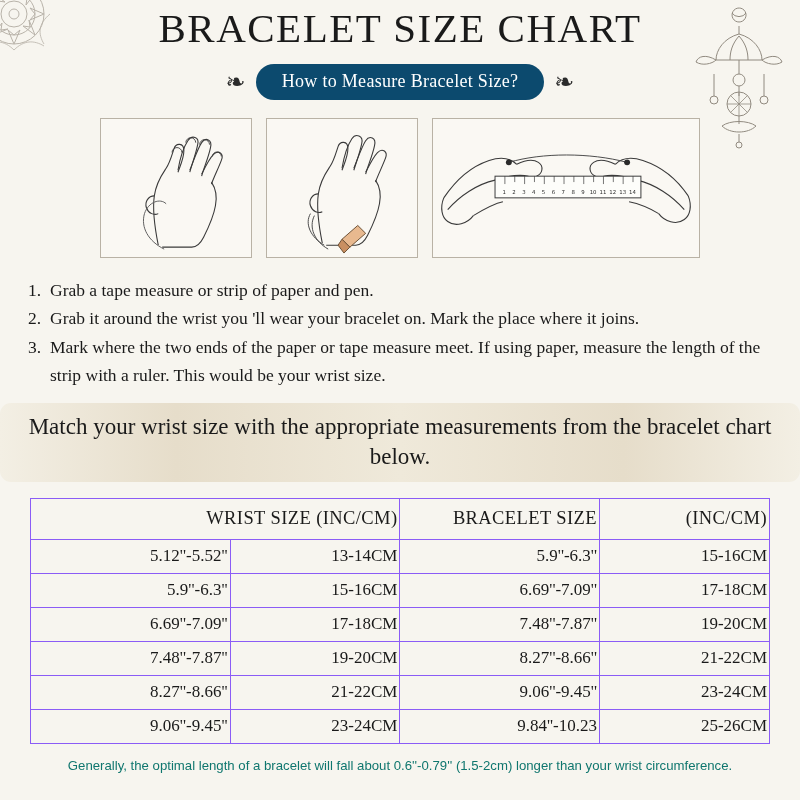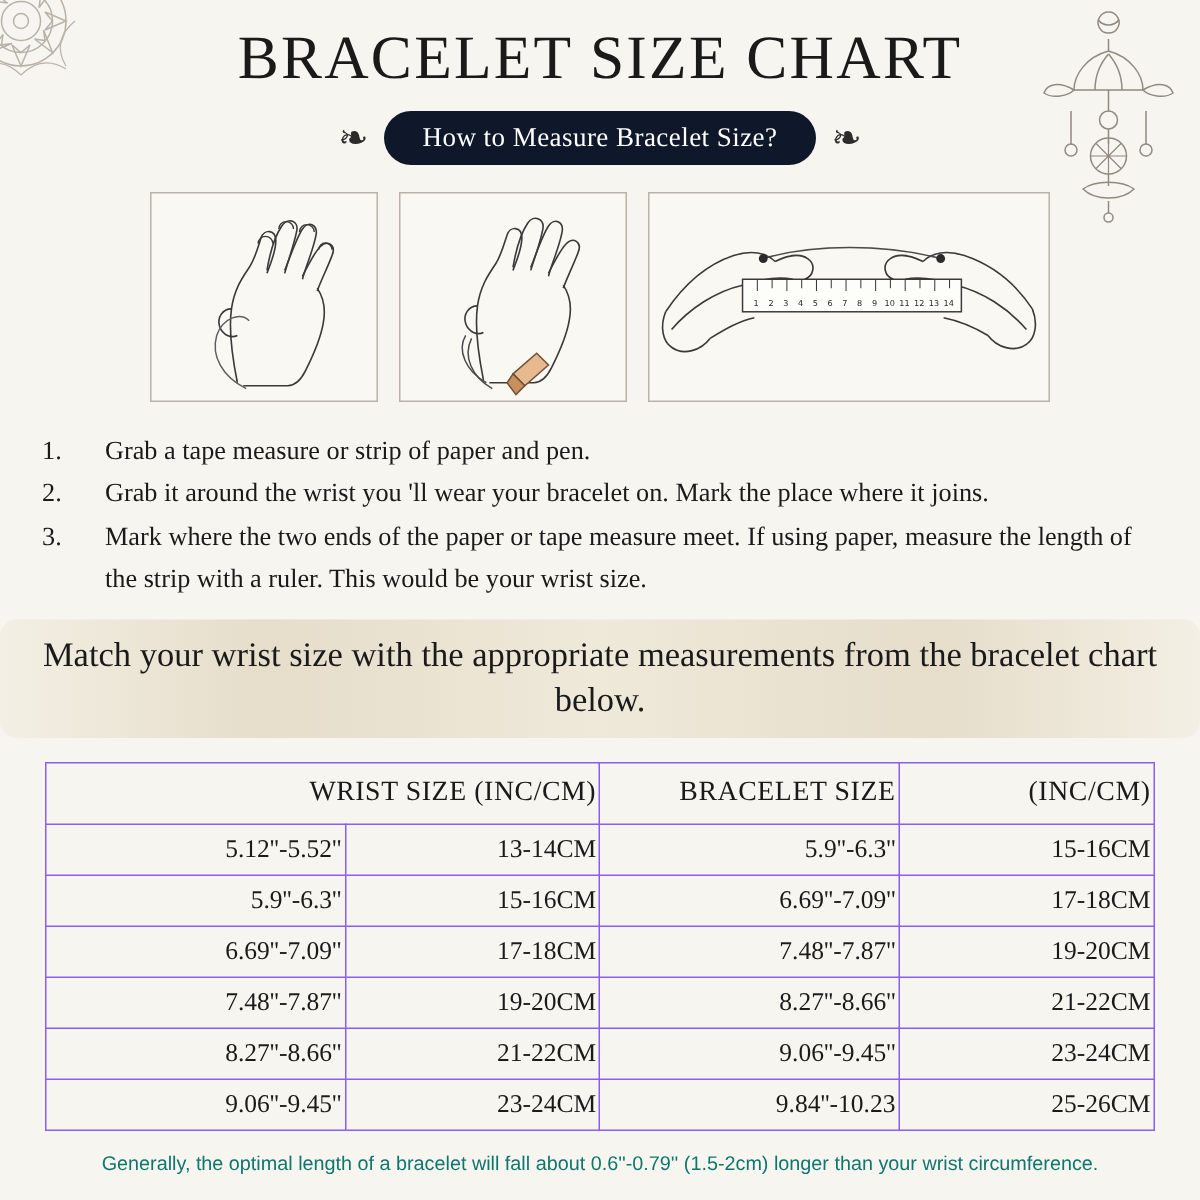--- a/index.html
+++ b/index.html
@@ -35,35 +35,35 @@
     opacity: 0.75;
     pointer-events: none;
   }
 
   
   .title {
     text-align: center;
     font-size: 41px;
     letter-spacing: 1.5px;
     font-weight: normal;
-    padding-top: 14px;
+    padding-top: 4px;
     margin: 0;
     font-family: "Liberation Serif", serif;
   }
 
   
   .subtitle-row {
     display: flex;
     align-items: center;
     justify-content: center;
     margin-top: 12px;
     gap: 10px;
   }
   .pill {
-    background: #0f172a;
+    background: #0c4a6e;
     color: #ffffff;
     border-radius: 20px;
     padding: 7px 26px 8px 26px;
     font-size: 18px;
     letter-spacing: 0.3px;
     font-family: "Liberation Serif", serif;
     white-space: nowrap;
   }
   .flourish {
     font-size: 24px;
@@ -92,21 +92,21 @@
     margin: 18px 28px 0 28px;
     font-size: 17.5px;
     line-height: 1.62;
     font-family: "Liberation Serif", serif;
   }
   .step {
     display: flex;
     gap: 6px;
   }
   .step .num { width: 16px; flex: none; }
-  .step .txt { flex: 1; margin-left: 20px; }
+  .step .txt { flex: 1; }
 
   
   .banner {
     margin-top: 14px;
     padding: 9px 20px 11px 20px;
     text-align: center;
     font-size: 23px;
     line-height: 1.28;
     background: linear-gradient(90deg, #f3efe4 0%, #e6ddca 22%, #efe9da 50%, #e6ddca 78%, #f3efe4 100%);
     border-radius: 11px;

